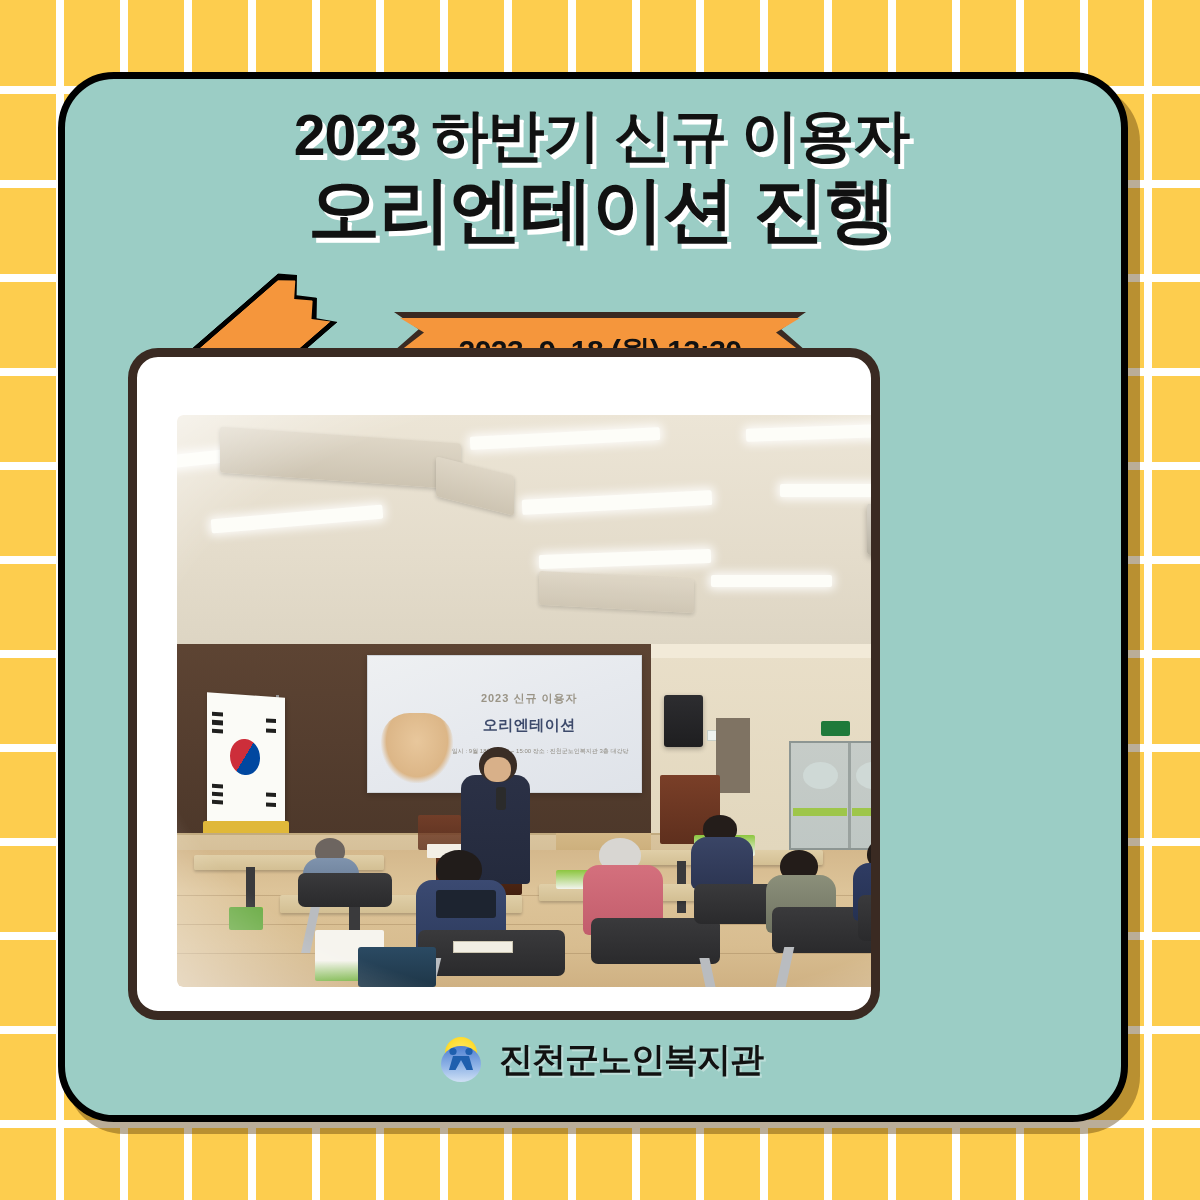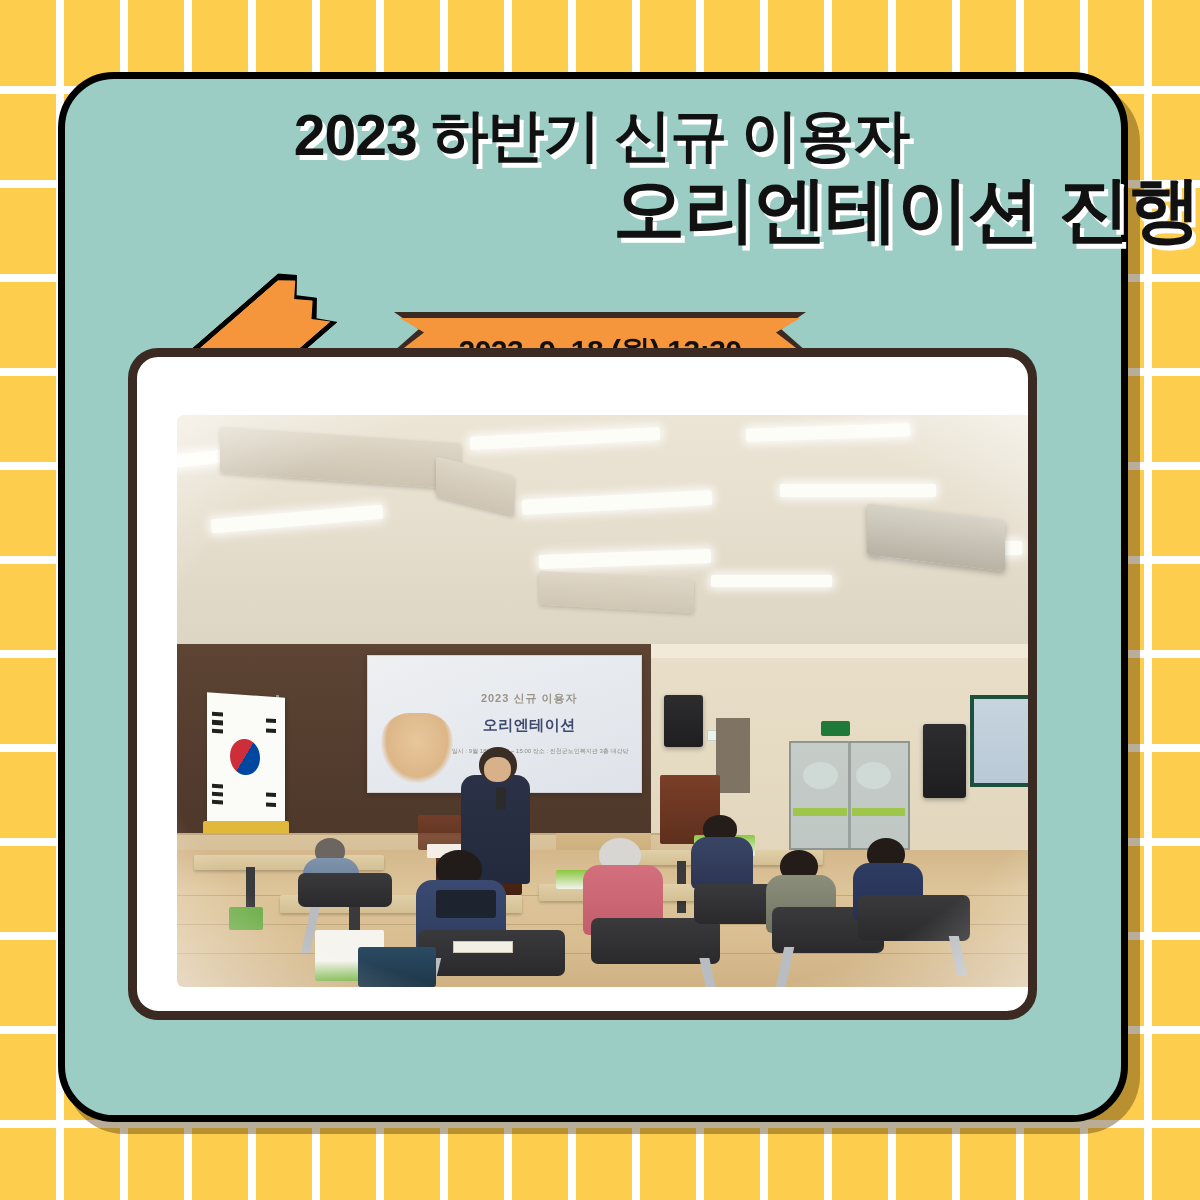--- a/index.html
+++ b/index.html
@@ -95,21 +95,21 @@
   }
   .title-line {
     font-family:"Liberation Sans", sans-serif;
     font-weight:bold;
     color:#111111;
     letter-spacing:-1px;
     text-shadow:4px 5px 0 #ffffff;
     line-height:1.05;
   }
   .title-line-1 { font-size:57px; }
-  .title-line-2 { font-size:72px; margin-top:6px;text-align:right; }
+  .title-line-2 { font-size:72px; margin-top:6px; }
 
   
   .ribbon-wrap {
     position:absolute;
     left:50%; top:312px;
     transform:translateX(-50%);
     width:412px; height:78px;
   }
   .ribbon-outline, .ribbon-fill {
     position:absolute; inset:0;
@@ -135,21 +135,21 @@
     position:absolute; inset:0;
     display:flex; align-items:center; justify-content:center;
     font-size:30px; font-weight:bold; color:#111;
     letter-spacing:-0.5px;
   }
 
   
   .photo-frame {
     position:absolute;
     left:128px; top:348px;
-    width:909px; height:672px;
+    width:752px; height:672px;
     background:#ffffff;
     border:9px solid #3a2a22;
     border-radius:30px;
     overflow:hidden;
   }
   .photo {
     position:absolute;
     left:40px; top:58px;
     width:862px; height:572px;
     border-radius:6px;
@@ -502,14 +502,26 @@
       <div class="sc chair-leg" style="left:90%;top:91%;width:1.2%;height:7%;transform:skewX(12deg);"></div>
 
       <div class="sc bag" style="left:16%;top:90%;width:8%;height:9%;background:linear-gradient(180deg,#f6f4ee 60%,#7ab648 100%);"></div>
       <div class="sc bag" style="left:21%;top:93%;width:9%;height:7%;background:linear-gradient(180deg,#2b4a63,#1e3648);border-radius:3px;"></div>
       <div class="sc bag" style="left:30%;top:83%;width:7%;height:5%;background:#1d2430;border-radius:3px;"></div>
       <div class="sc bag" style="left:6%;top:86%;width:4%;height:4%;background:#6fae4a;border-radius:2px;"></div>
 
     </div>
   </div>
 
+  <div class="footer">
+    <div class="logo">
+      <div class="logo-sun"></div>
+      <div class="logo-ball"></div>
+      <svg class="logo-m" viewBox="0 0 30 24">
+        <circle cx="7" cy="4.5" r="3.6" fill="#1f5fae"></circle>
+        <circle cx="23" cy="4.5" r="3.6" fill="#1f5fae"></circle>
+        <path d="M7 9 L3 23 L9.5 23 L15 13 L20.5 23 L27 23 L23 9 Z" fill="#1f5fae"></path>
+      </svg>
+    </div>
+    <div class="footer-text">진천군노인복지관</div>
+  </div>
 
 </div>
 
 </body></html>

